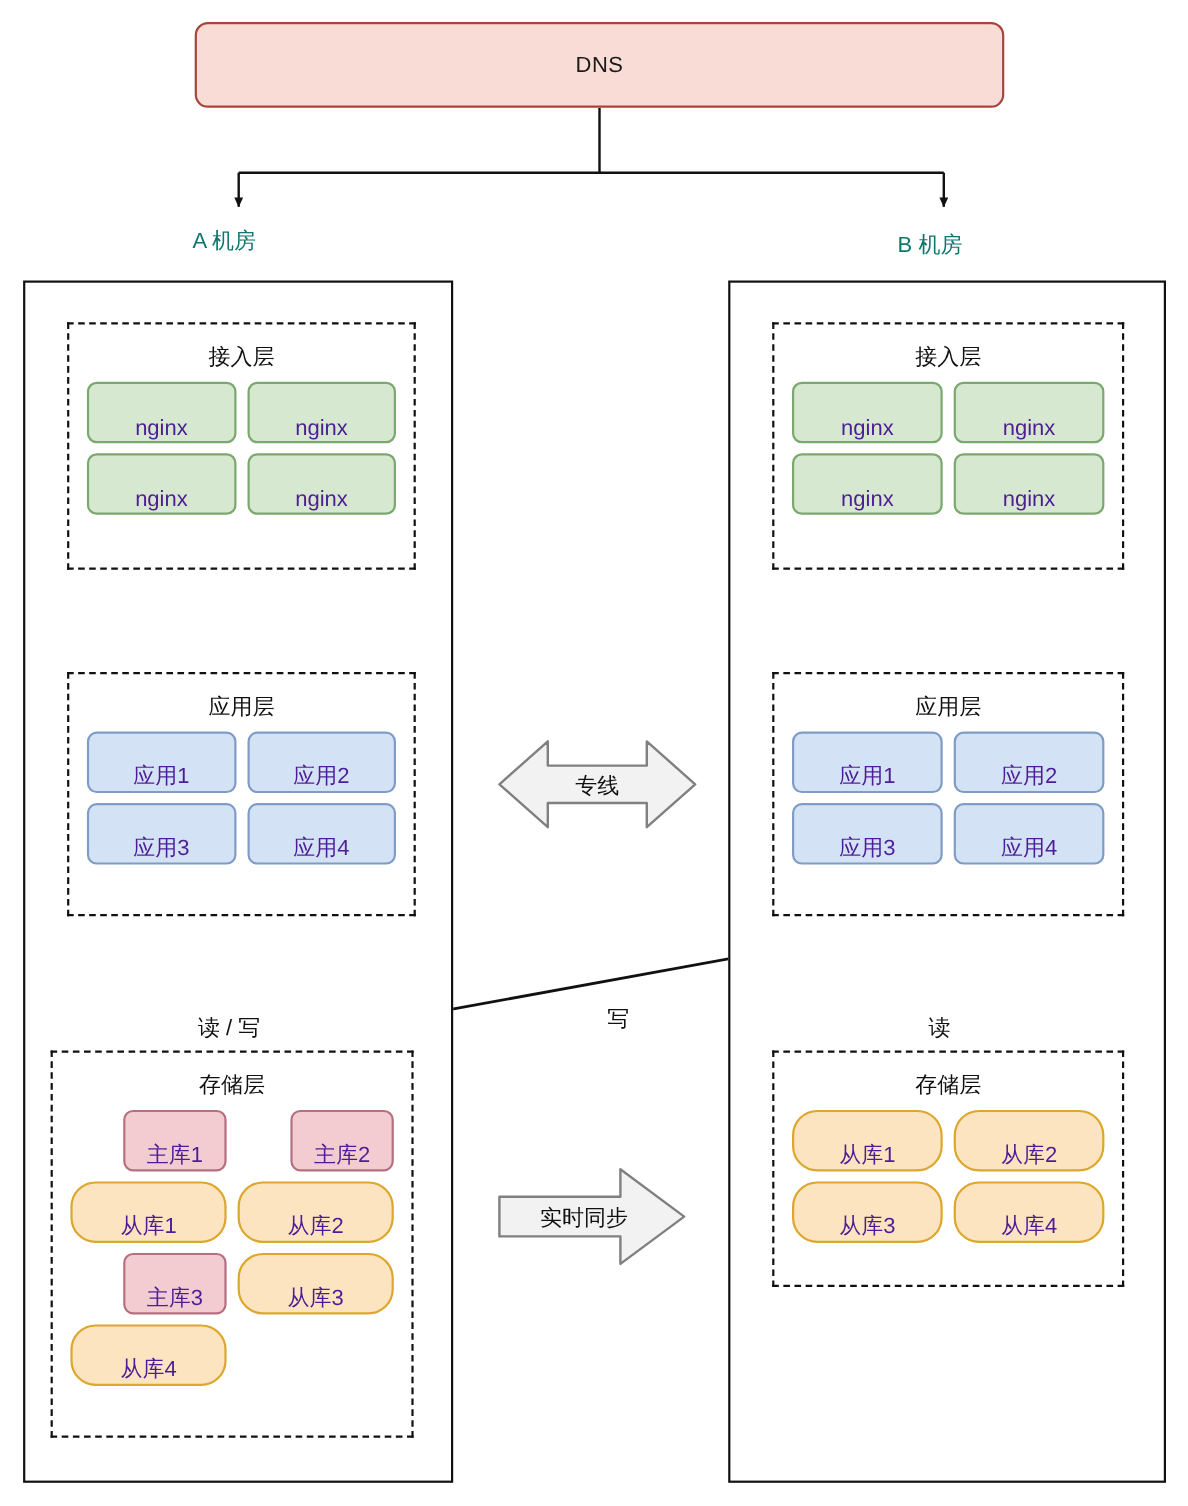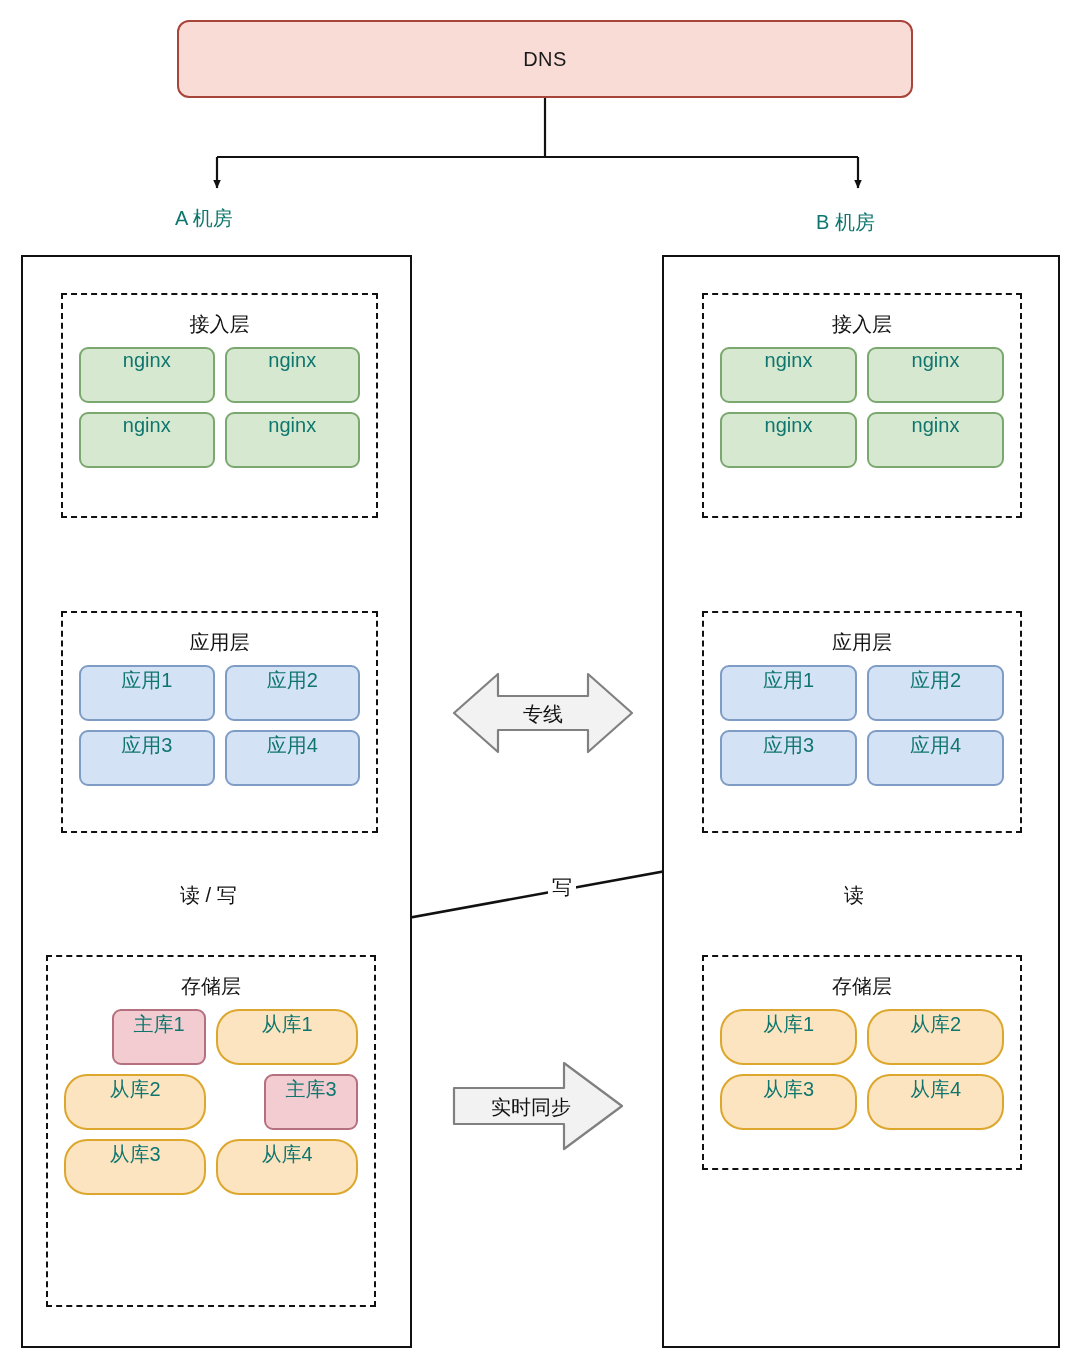--- a/index.html
+++ b/index.html
@@ -69,24 +69,24 @@
     top: 52px;
     display: grid;
     grid-template-columns: 1fr 1fr;
     gap: 9px 10px;
   }
   .node {
     height: 52px;
     border-radius: 9px;
     border: 2px solid;
     display: flex;
-    align-items: flex-start;
+    align-items: flex-end;
     justify-content: center;
     font-size: 20px;
-    color: #0f766e;
+    color: #4c1d95;
   }
   .node.nginx  { background: #d6e8d0; border-color: #7aa86e; }
   .node.app    { background: #d4e2f5; border-color: #7f9cc4; }
   .node.master { background: #f2ccd1; border-color: #b5707f; margin-left: 48px; }
   .node.slave  { background: #fce4c0; border-color: #dca72c; border-radius: 23px; }
 
   
   .layer.l-access  { left: 61px; top: 293px; width: 317px; height: 225px; }
   .layer.l-app     { left: 61px; top: 611px; width: 317px; height: 222px; }
   .layer.l-storage { left: 46px; top: 955px; width: 330px; height: 352px; }
@@ -98,20 +98,21 @@
   
   #wires { left: 0; top: 0; width: 1080px; height: 1369px; }
 
   
   .edge-label {
     font-size: 20px;
     color: #111111;
     background: #ffffff;
     padding: 0 4px;
     white-space: nowrap;
+    margin-top: 39px;
   }
   .edge-label.rw    { left: 176px; top: 882px; }
   .edge-label.write { left: 548px; top: 874px; }
   .edge-label.read  { left: 840px; top: 882px; }
 
   
   .block-arrow-text {
     position: absolute;
     left: 0; right: 0;
     text-align: center;
@@ -202,20 +203,23 @@
         </div>
     </div>
   </div>
 
   <div class="abs layer l-storage">
     <div class="layer-title">存储层</div>
     <div class="node-grid">
       <div class="node master">
           <span>主库1</span>
         </div>
+      <div class="node master">
+          <span>主库2</span>
+        </div>
       <div class="node slave">
           <span>从库1</span>
         </div>
       <div class="node slave">
           <span>从库2</span>
         </div>
       <div class="node master">
           <span>主库3</span>
         </div>
       <div class="node slave">

